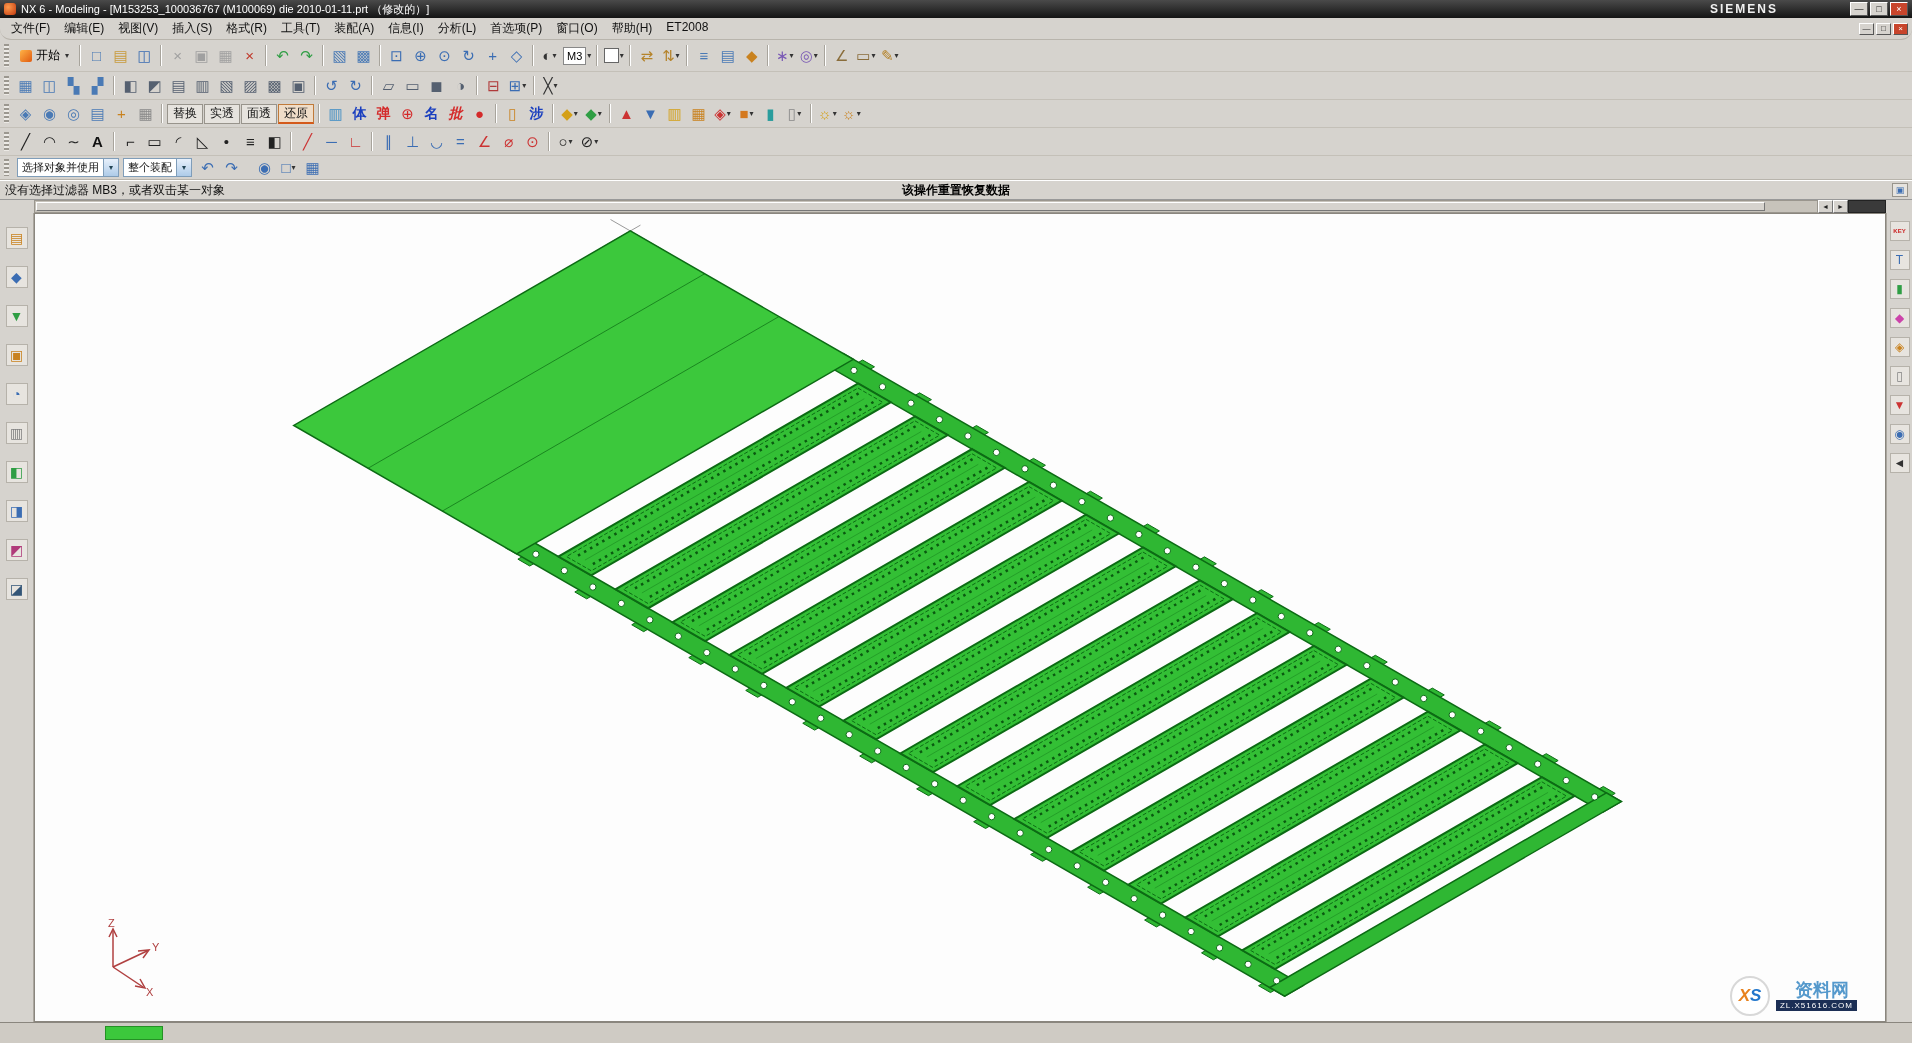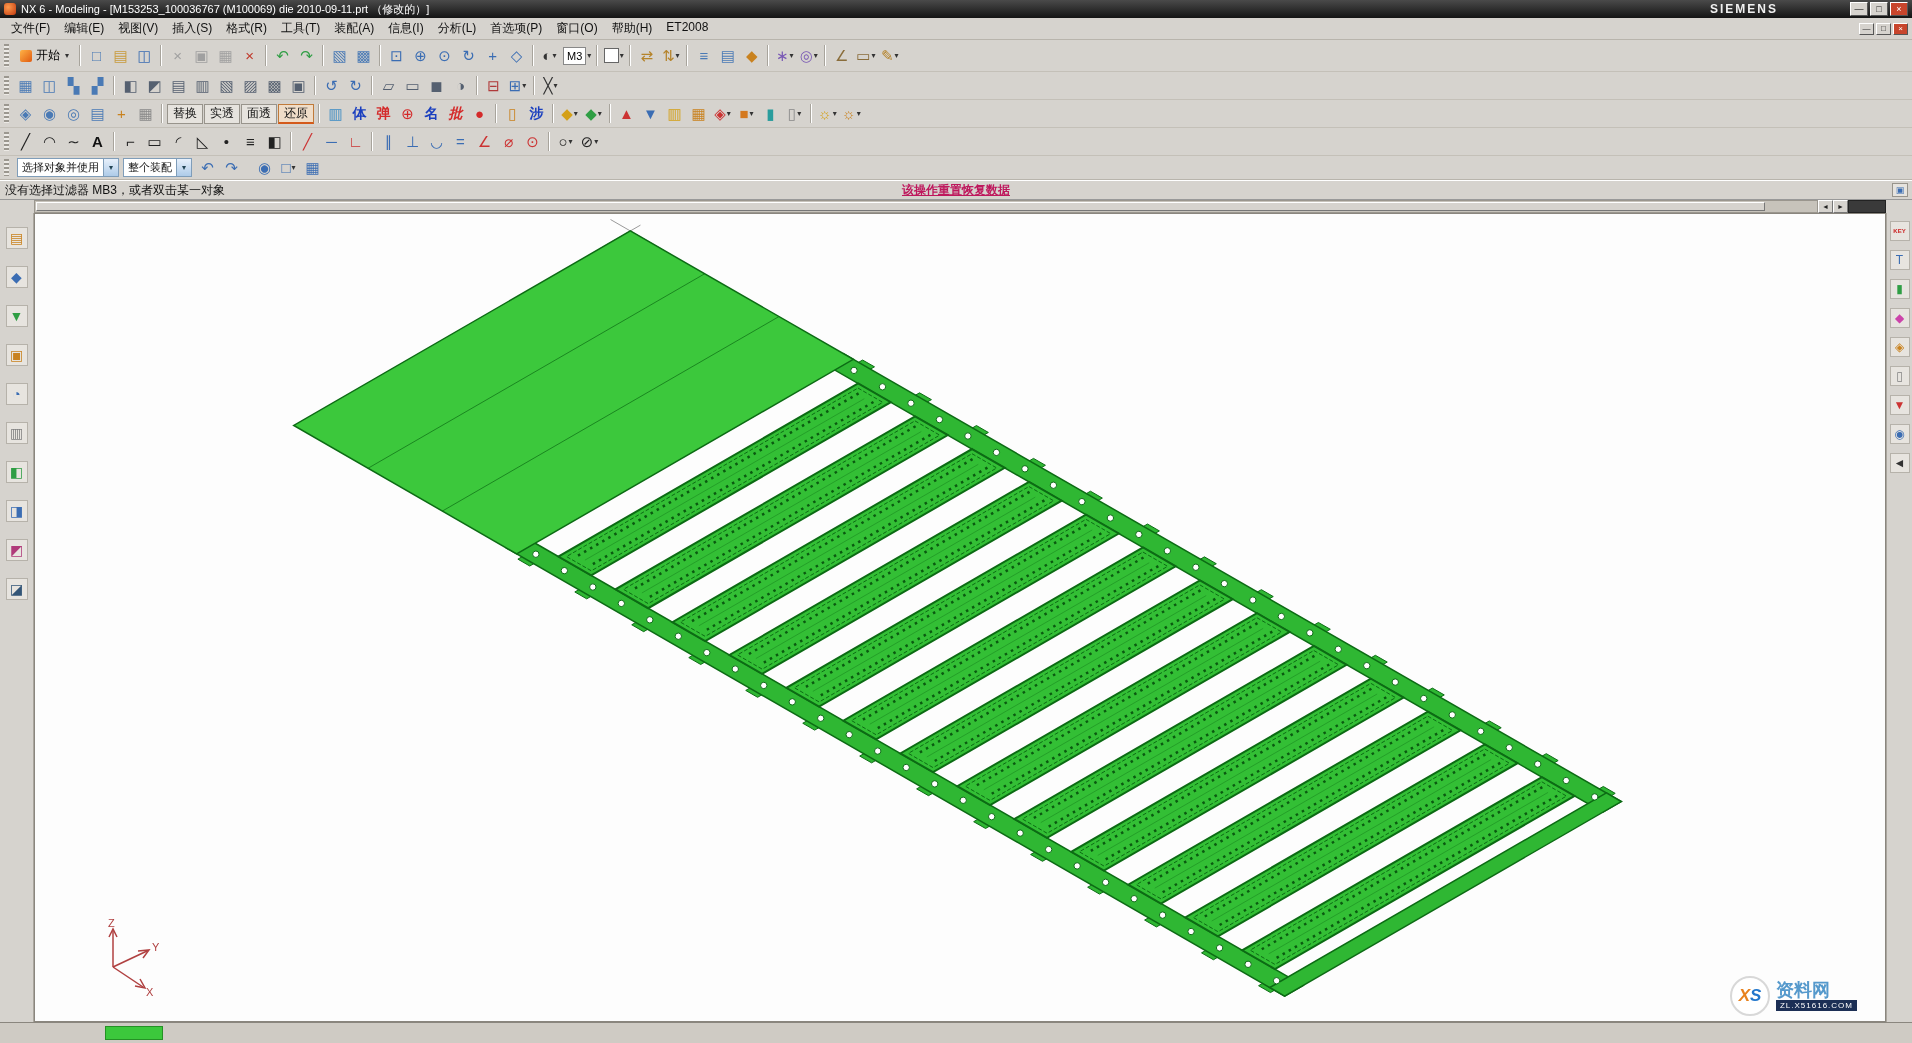--- a/index.html
+++ b/index.html
@@ -17,21 +17,21 @@
   .tb-spacer{flex:1;}
   .brand{font-weight:bold;letter-spacing:2px;font-size:12px;margin-right:70px;color:#f0f0f0;}
   .winbtn{width:18px;height:14px;margin-left:2px;background:#d6d3ce;color:#222;font-size:9px;
     display:flex;align-items:center;justify-content:center;line-height:1;
     border:1px solid #fff;border-right-color:#555;border-bottom-color:#555;}
   .winbtn.close{background:#c8452c;color:#fff;}
   .winbtn.small{width:15px;height:12px;font-size:8px;}
 
   
   .menubar{position:absolute;top:18px;left:0;right:0;height:22px;background:#d6d3ce;
-    border-bottom:1px solid #b8b4ac;display:flex;align-items:center;font-size:12px;padding-left:4px;}
+    border-bottom:1px solid #b8b4ac;display:flex;align-items:center;font-size:12px;padding-left:4px;border-radius:11px;}
   .menu-item{padding:2px 7px;color:#111;white-space:nowrap;}
   .mdi-btns{margin-left:auto;display:flex;padding-right:4px;}
 
   
   .toolbar-row{position:absolute;left:0;right:0;display:flex;align-items:center;background:#d6d3ce;
     border-bottom:1px solid #c4c0b8;padding-left:2px;gap:1px;}
   #row1{top:40px;height:32px;}
   #row2{top:72px;height:28px;}
   #row3{top:100px;height:28px;}
   #row4{top:128px;height:28px;}
@@ -60,21 +60,21 @@
   .combo-val{padding:0 4px;white-space:nowrap;color:#111;}
   .combo-btn{width:15px;height:100%;background:linear-gradient(#e7f0fb,#aecbe8);
     border-left:1px solid #7f9db9;font-size:8px;display:flex;align-items:center;justify-content:center;color:#245;}
   .selicons{display:flex;align-items:center;gap:1px;}
 
   
   .promptbar{position:absolute;top:180px;height:20px;left:0;right:0;background:#d6d3ce;
     border-top:1px solid #fff;border-bottom:1px solid #999;font-size:12px;
     display:flex;align-items:center;}
   .prompt-left{margin-left:5px;white-space:nowrap;color:#111;}
-  .prompt-center{position:absolute;left:50%;transform:translateX(-50%);font-weight:bold;color:#be185d;text-decoration:underline;}
+  .prompt-center{position:absolute;left:50%;transform:translateX(-50%);font-weight:bold;color:#000000;}
   .prompt-btn{margin-left:auto;margin-right:4px;width:16px;height:14px;background:#e6e3de;
     border:1px solid #98948c;font-size:9px;display:flex;align-items:center;justify-content:center;color:#3b6db3;}
 
   
   .topscroll{position:absolute;top:200px;left:34px;right:26px;height:13px;display:flex;}
   .ts-track{flex:1;background:#c7c3bb;border:1px solid #9a968e;position:relative;}
   .ts-thumb{position:absolute;left:1px;top:1px;bottom:1px;width:97%;background:#d6d3ce;
     border:1px solid #fff;border-right-color:#777;border-bottom-color:#777;}
   .ts-btn{width:15px;background:#d6d3ce;border:1px solid #fff;border-right-color:#777;
     border-bottom-color:#777;font-size:7px;display:flex;align-items:center;justify-content:center;color:#222;}
@@ -99,37 +99,37 @@
   .triad{position:absolute;left:48px;bottom:22px;}
   .axis-label{font-size:11px;fill:#b04040;font-family:"Liberation Sans","DejaVu Sans",sans-serif;}
 
   
   .watermark{position:absolute;right:28px;bottom:5px;display:flex;align-items:center;gap:6px;}
   .wm-circle{width:40px;height:40px;border-radius:50%;border:2px solid #d8d8d8;background:#fff;
     display:flex;align-items:center;justify-content:center;font-weight:bold;font-style:italic;font-size:17px;}
   .wm-x{color:#e8821e;}
   .wm-s{color:#2277cc;}
   .wm-right{display:flex;flex-direction:column;align-items:flex-start;}
-  .wm-name{color:#5599cc;font-weight:bold;font-size:18px;line-height:1.1;}
+  .wm-name{color:#5599cc;font-weight:bold;font-size:18px;line-height:1.1;margin-left:19px;}
   .wm-domain{background:#1c2f55;color:#fff;font-size:8px;padding:1px 4px;letter-spacing:1px;}
 
   
   .bottombar{position:absolute;left:0;right:0;bottom:0;height:21px;background:#cfcbc4;
     border-top:1px solid #8a867e;}
   .taskchip{position:absolute;left:105px;top:3px;width:58px;height:14px;background:#3cc83c;
     border:1px solid #259125;}
 </style>
 </head>
 <body>
 
 <div class="app">
 
   <div class="titlebar">
     <span class="app-icon"></span>
-    <span class="title-text">NX 6 - Modeling - [M153253_100036767 (M100069) die 2010-09-11.prt （修改的）]</span>
+    <span class="title-text">NX 6 - Modeling - [M153253_100036767 (M100069) die 2010-01-11.prt （修改的）]</span>
     <span class="tb-spacer"></span>
     <span class="brand">SIEMENS</span>
     <span style="display:flex;">
         <span class="winbtn">—</span>
         <span class="winbtn">□</span>
         <span class="winbtn close">×</span>
       </span>
   </div>
 
   <div class="menubar">

